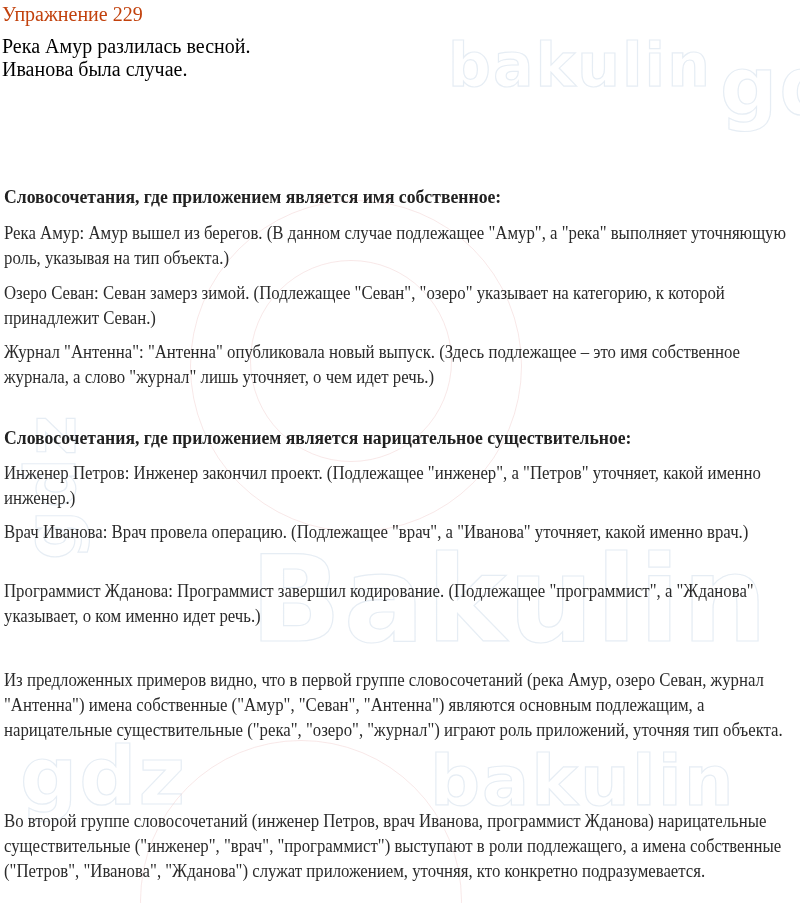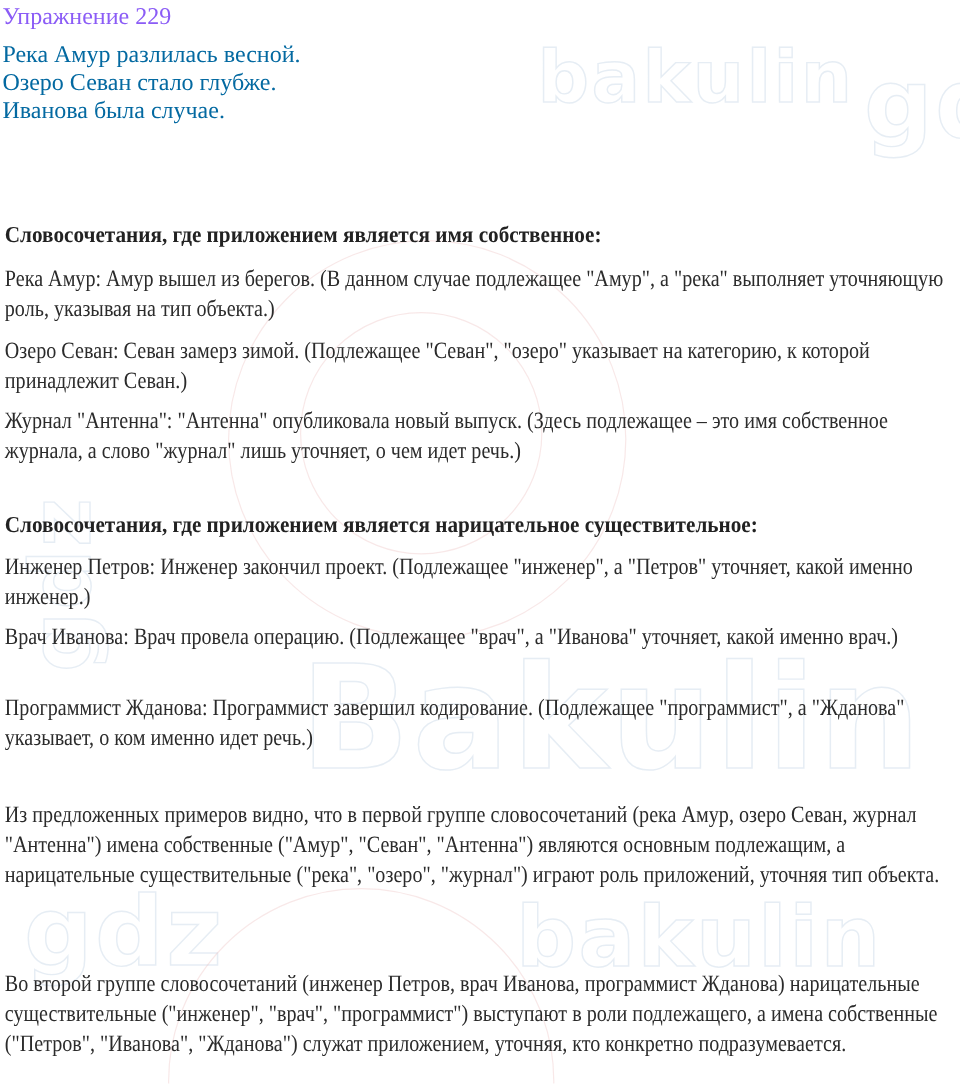--- a/index.html
+++ b/index.html
@@ -10,22 +10,22 @@
     }
     .watermark-layer { position: absolute; inset: 0; pointer-events: none; z-index: 0; overflow: hidden; }
     .wm {
       position: absolute; font-family: "DejaVu Sans", "Liberation Sans", sans-serif;
       font-weight: bold; color: transparent;
       -webkit-text-stroke: 1.2px rgba(200, 215, 230, 0.45);
       letter-spacing: 2px; white-space: nowrap;
     }
     .wm-circle { position: absolute; border-radius: 50%; border: 1.5px solid rgba(235, 190, 190, 0.35); }
     .content { position: relative; z-index: 1; }
-    .title { position: absolute; left: 2px; top: 2px; font-size: 20px; line-height: 24px; color: #8b5cf6; }
-    .intro { position: absolute; left: 2px; top: 35px; font-size: 20px; line-height: 23.2px; color: #0369a1; }
+    .title { position: absolute; left: 2px; top: 2px; font-size: 20px; line-height: 24px; color: #c2410c; }
+    .intro { position: absolute; left: 2px; top: 35px; font-size: 20px; line-height: 23.2px; color: #000000; }
     .intro div { white-space: nowrap; }
     .sec-head {
       position: absolute; left: 4px; font-weight: bold; font-size: 19px; line-height: 22px;
       color: #222; transform: scaleX(0.93); transform-origin: left top; white-space: nowrap;
     }
     .para {
       position: absolute; left: 4px; font-size: 19.5px; line-height: 25px; color: #2b2b2b;
       transform: scaleX(0.86); transform-origin: left top; width: 930px;
     }
   </style>
@@ -42,21 +42,20 @@
   <div class="wm-circle" style="left:190px; top:200px; width:330px; height:330px;"></div>
   <div class="wm-circle" style="left:250px; top:260px; width:200px; height:200px;"></div>
   <div class="wm-circle" style="left:140px; top:740px; width:320px; height:320px;"></div>
 </div>
 
 <div class="content">
   <div class="title">Упражнение 229</div>
 
   <div class="intro">
     <div>Река Амур разлилась весной.</div>
-    <div>Озеро Севан стало глубже.</div>
     <div>Иванова была случае.</div>
   </div>
 
   <div class="sec-head" style="top:186px;">Словосочетания, где приложением является имя собственное:</div>
   <div class="para" style="top:220px;">Река Амур: Амур вышел из берегов. (В данном случае подлежащее "Амур", а "река" выполняет уточняющую роль, указывая на тип объекта.)</div>
   <div class="para" style="top:280px;">Озеро Севан: Севан замерз зимой. (Подлежащее "Севан", "озеро" указывает на категорию, к которой принадлежит Севан.)</div>
   <div class="para" style="top:339px;">Журнал "Антенна": "Антенна" опубликовала новый выпуск. (Здесь подлежащее – это имя собственное журнала, а слово "журнал" лишь уточняет, о чем идет речь.)</div>
 
   <div class="sec-head" style="top:427px;">Словосочетания, где приложением является нарицательное существительное:</div>
   <div class="para" style="top:460px;">Инженер Петров: Инженер закончил проект. (Подлежащее "инженер", а "Петров" уточняет, какой именно инженер.)</div>

